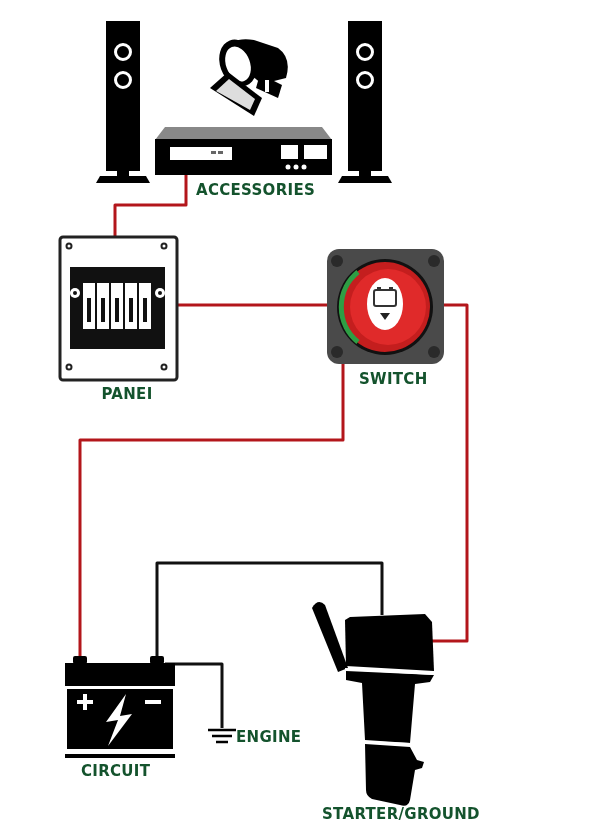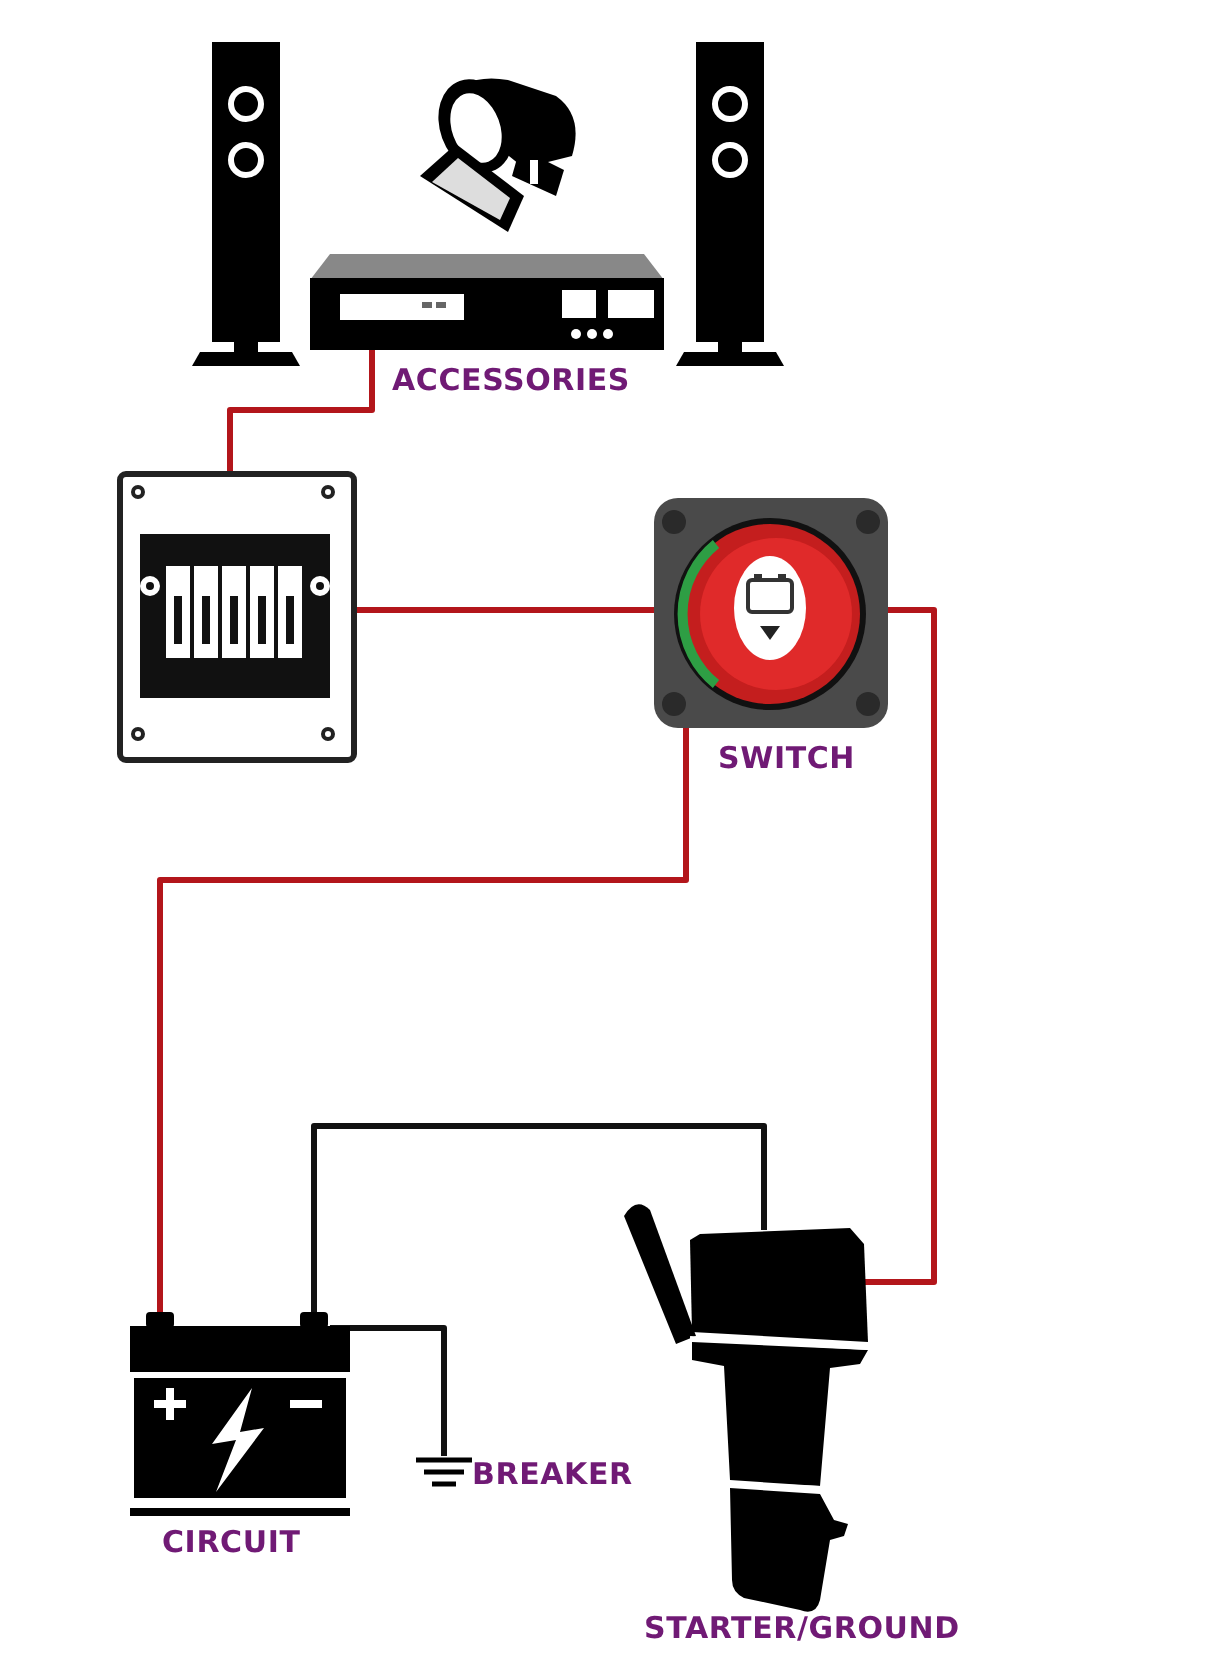--- a/index.html
+++ b/index.html
@@ -1,18 +1,18 @@
 <!DOCTYPE html>
 <html><head>
 <meta charset="utf-8">
 <style>
   html,body{margin:0;padding:0;background:#ffffff;}
   body{width:615px;height:827px;position:relative;overflow:hidden;font-family:"DejaVu Sans","Liberation Sans",sans-serif;}
   svg{position:absolute;left:0;top:0;}
-  .lbl{position:absolute;font-weight:bold;color:#701a75;font-size:15px;letter-spacing:0.3px;white-space:nowrap;line-height:16px;}
+  .lbl{position:absolute;font-weight:bold;color:#14532d;font-size:15px;letter-spacing:0.3px;white-space:nowrap;line-height:16px;}
 </style>
 </head>
 <body>
 
 <svg width="615" height="827" viewBox="0 0 615 827">
 
   <g fill="none" stroke-width="3" stroke-linejoin="round">
     <polyline stroke="#b3161b" points="186,175 186,205 115,205 115,238"></polyline>
     <polyline stroke="#b3161b" points="177,305 330,305"></polyline>
     <polyline stroke="#b3161b" points="343,358 343,440 80,440 80,660"></polyline>
@@ -126,17 +126,18 @@
     <path d="M365 744 L410 747 L417 760 L424 762 L422 768 L415 770 L410 800 Q408 808 400 805 L372 799 Q366 796 366 790 Z"></path>
     <rect x="395" y="768" width="4" height="28"></rect>
     <rect x="388" y="777" width="18" height="4"></rect>
   </g>
   <line x1="345" y1="669" x2="434" y2="674" stroke="#fff" stroke-width="2"></line>
   <line x1="365" y1="742" x2="411" y2="744" stroke="#fff" stroke-width="2"></line>
 </svg>
 
 <div class="lbl" style="left:196px;top:182px;">ACCESSORIES</div>
 <div class="lbl" style="left:52px;top:386px;text-align:center;width:150px;">
+  <div>PANEI</div>
 </div>
 <div class="lbl" style="left:359px;top:371px;">SWITCH</div>
 <div class="lbl" style="left:81px;top:763px;">CIRCUIT</div>
-<div class="lbl" style="left:236px;top:729px;">BREAKER</div>
+<div class="lbl" style="left:236px;top:729px;">ENGINE</div>
 <div class="lbl" style="left:322px;top:806px;">STARTER/GROUND</div>
 
 </body></html>

